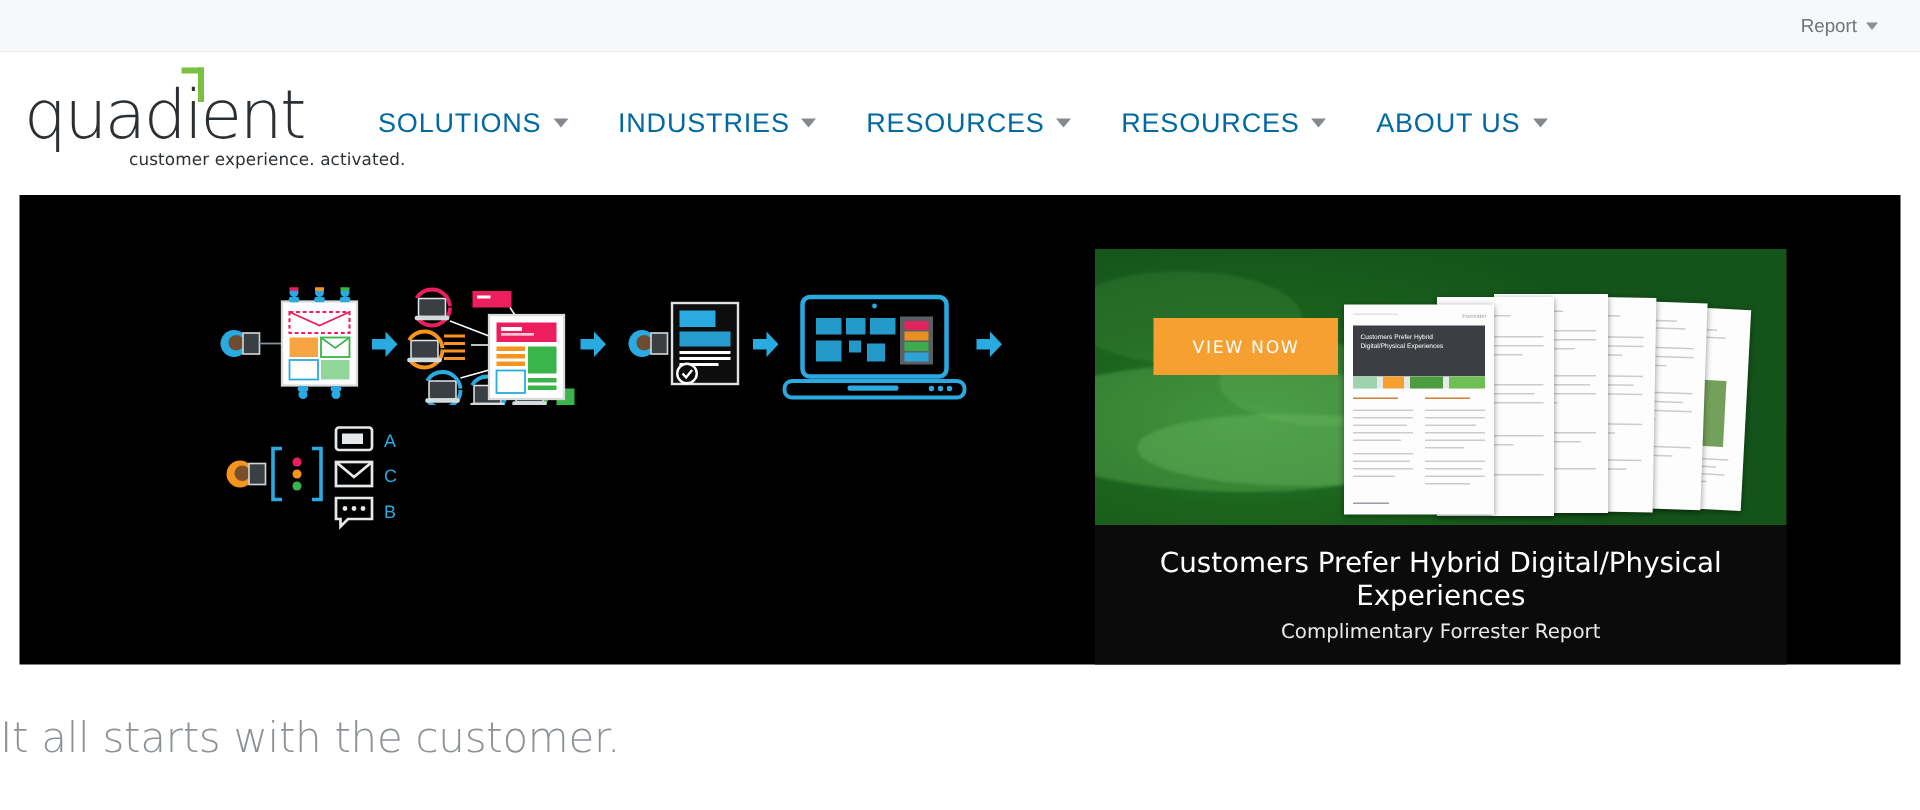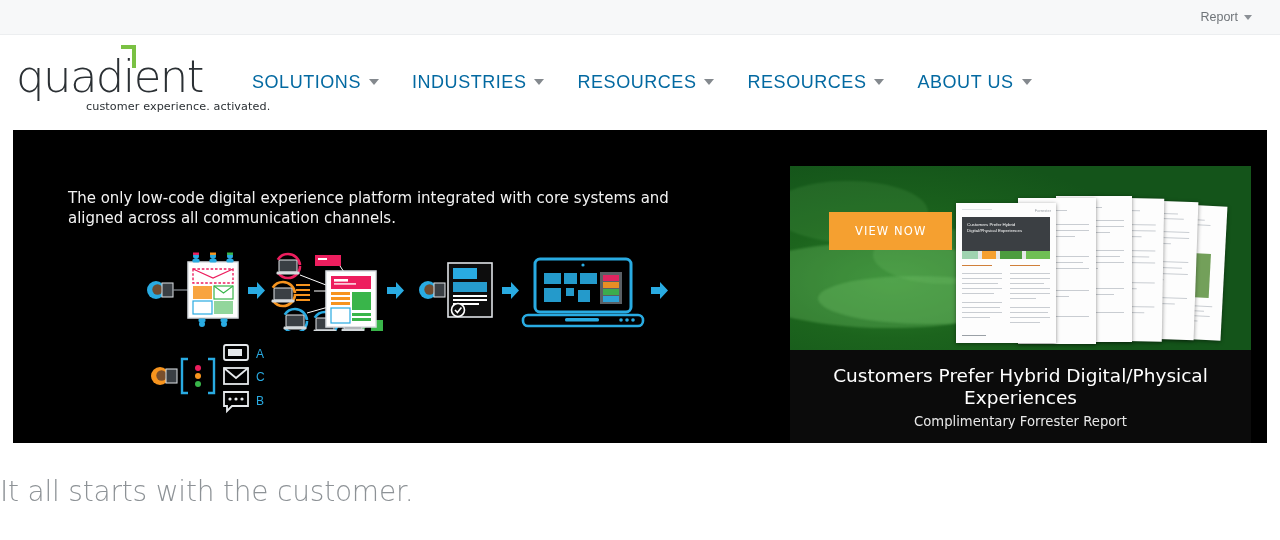--- a/index.html
+++ b/index.html
@@ -98,21 +98,21 @@
   .hero-sub {
     color: #f2f2f2; font-weight: 400;
     font-family: "DejaVu Sans", sans-serif;
     font-size: 15px; line-height: 1.33; margin-top: 21px;
     max-width: 655px;
   }
   .hero-figure { margin-top: 20px; margin-left: 72px; }
 
   
   .promo {
-    position: absolute; left: 777px; top: 36px;
+    position: absolute; left: 717px; top: 36px;
     width: 461px; height: 277px;
     background: #0b0b0b;
     overflow: hidden;
   }
   .promo-img {
     position: relative; height: 184px; width: 100%;
     background:
       radial-gradient(ellipse 60% 70% at 22% 62%, #2a7f2a 0%, #1c641d 45%, #14541a 100%),
       linear-gradient(160deg,#1f7020 0%, #16651a 55%, #0f4d14 100%);
     overflow: hidden;
@@ -194,21 +194,20 @@
       <span>ABOUT US</span>
       <span class="caret"></span>
     </div>
   </div>
 
 </div>
 
 <div class="hero">
 
   <div class="hero-left">
-    <p class="hero-sub">The only low-code digital experience platform integrated with core systems and aligned across all communication channels.</p>
 
     <div class="hero-figure">
       <svg width="530" height="82" viewBox="0 0 530 82" aria-hidden="true">
         <defs>
           <g id="person">
             <circle cx="0" cy="0" r="9" fill="#29abe2"></circle>
             <circle cx="1.5" cy="-0.5" r="5.2" fill="#6d4c32"></circle>
             <rect x="6" y="-7" width="11" height="14" fill="#3a3f44" stroke="#cfd4d8" stroke-width="1.1"></rect>
           </g>
           <g id="arrow">

